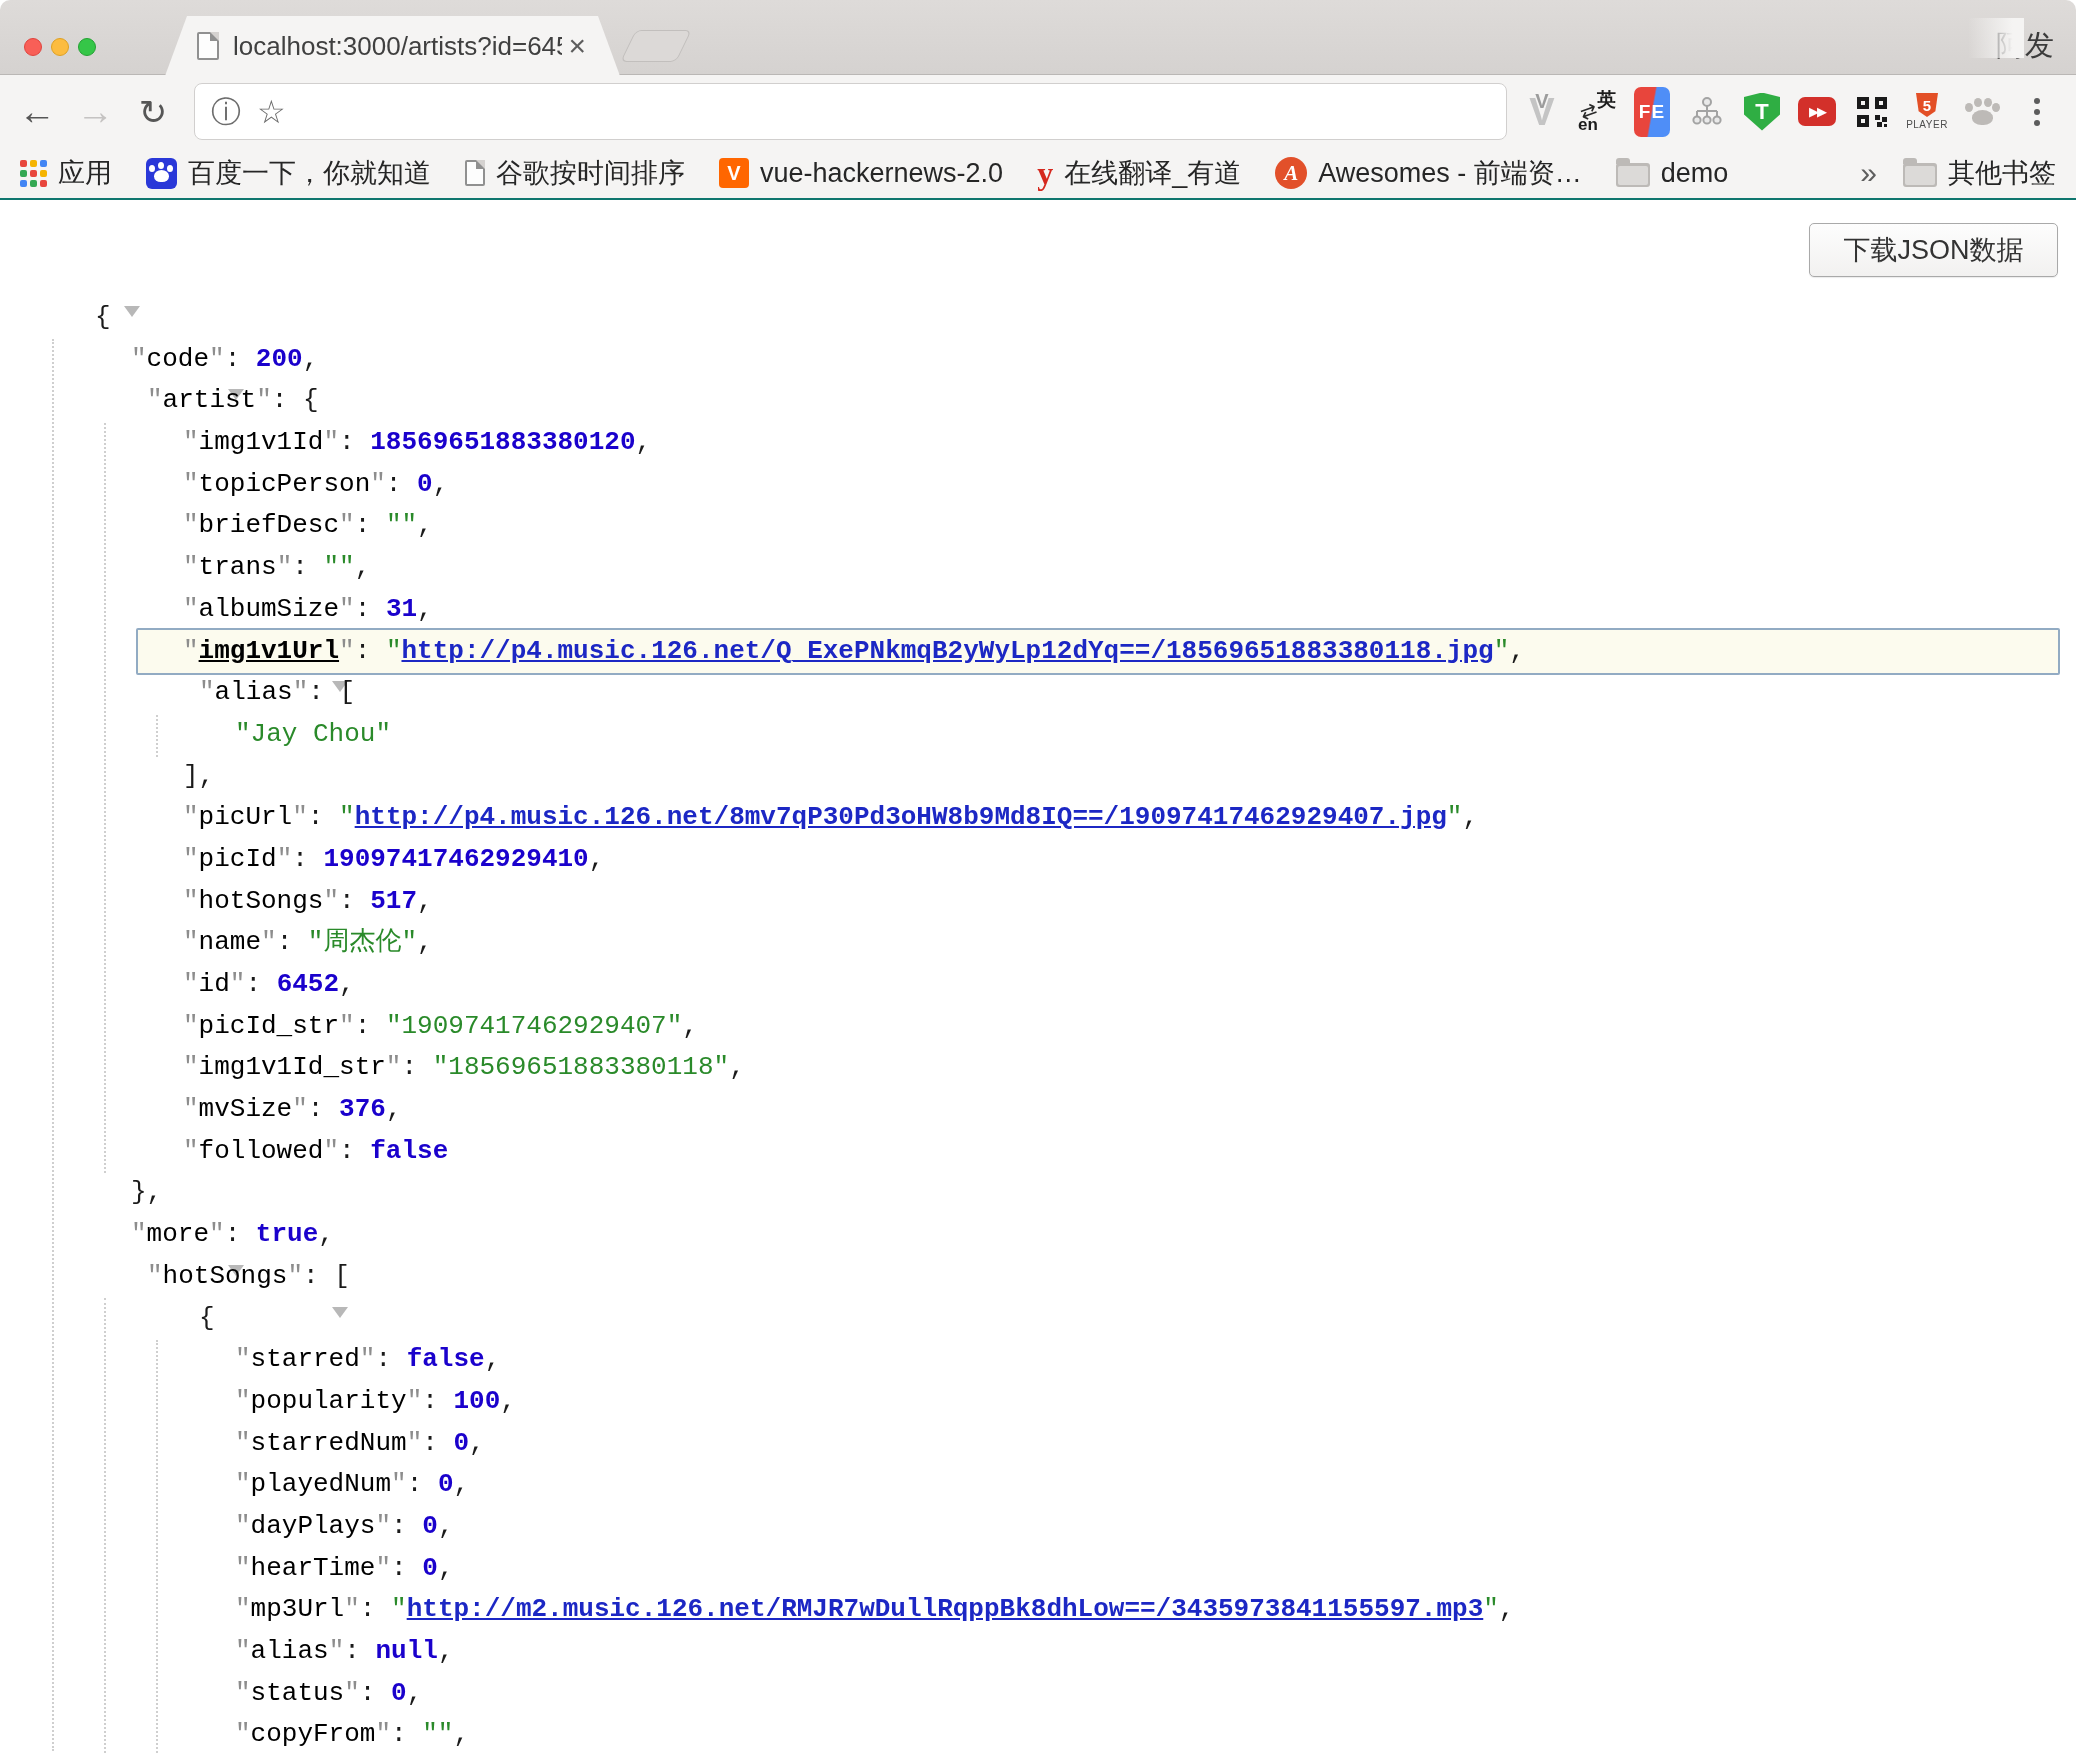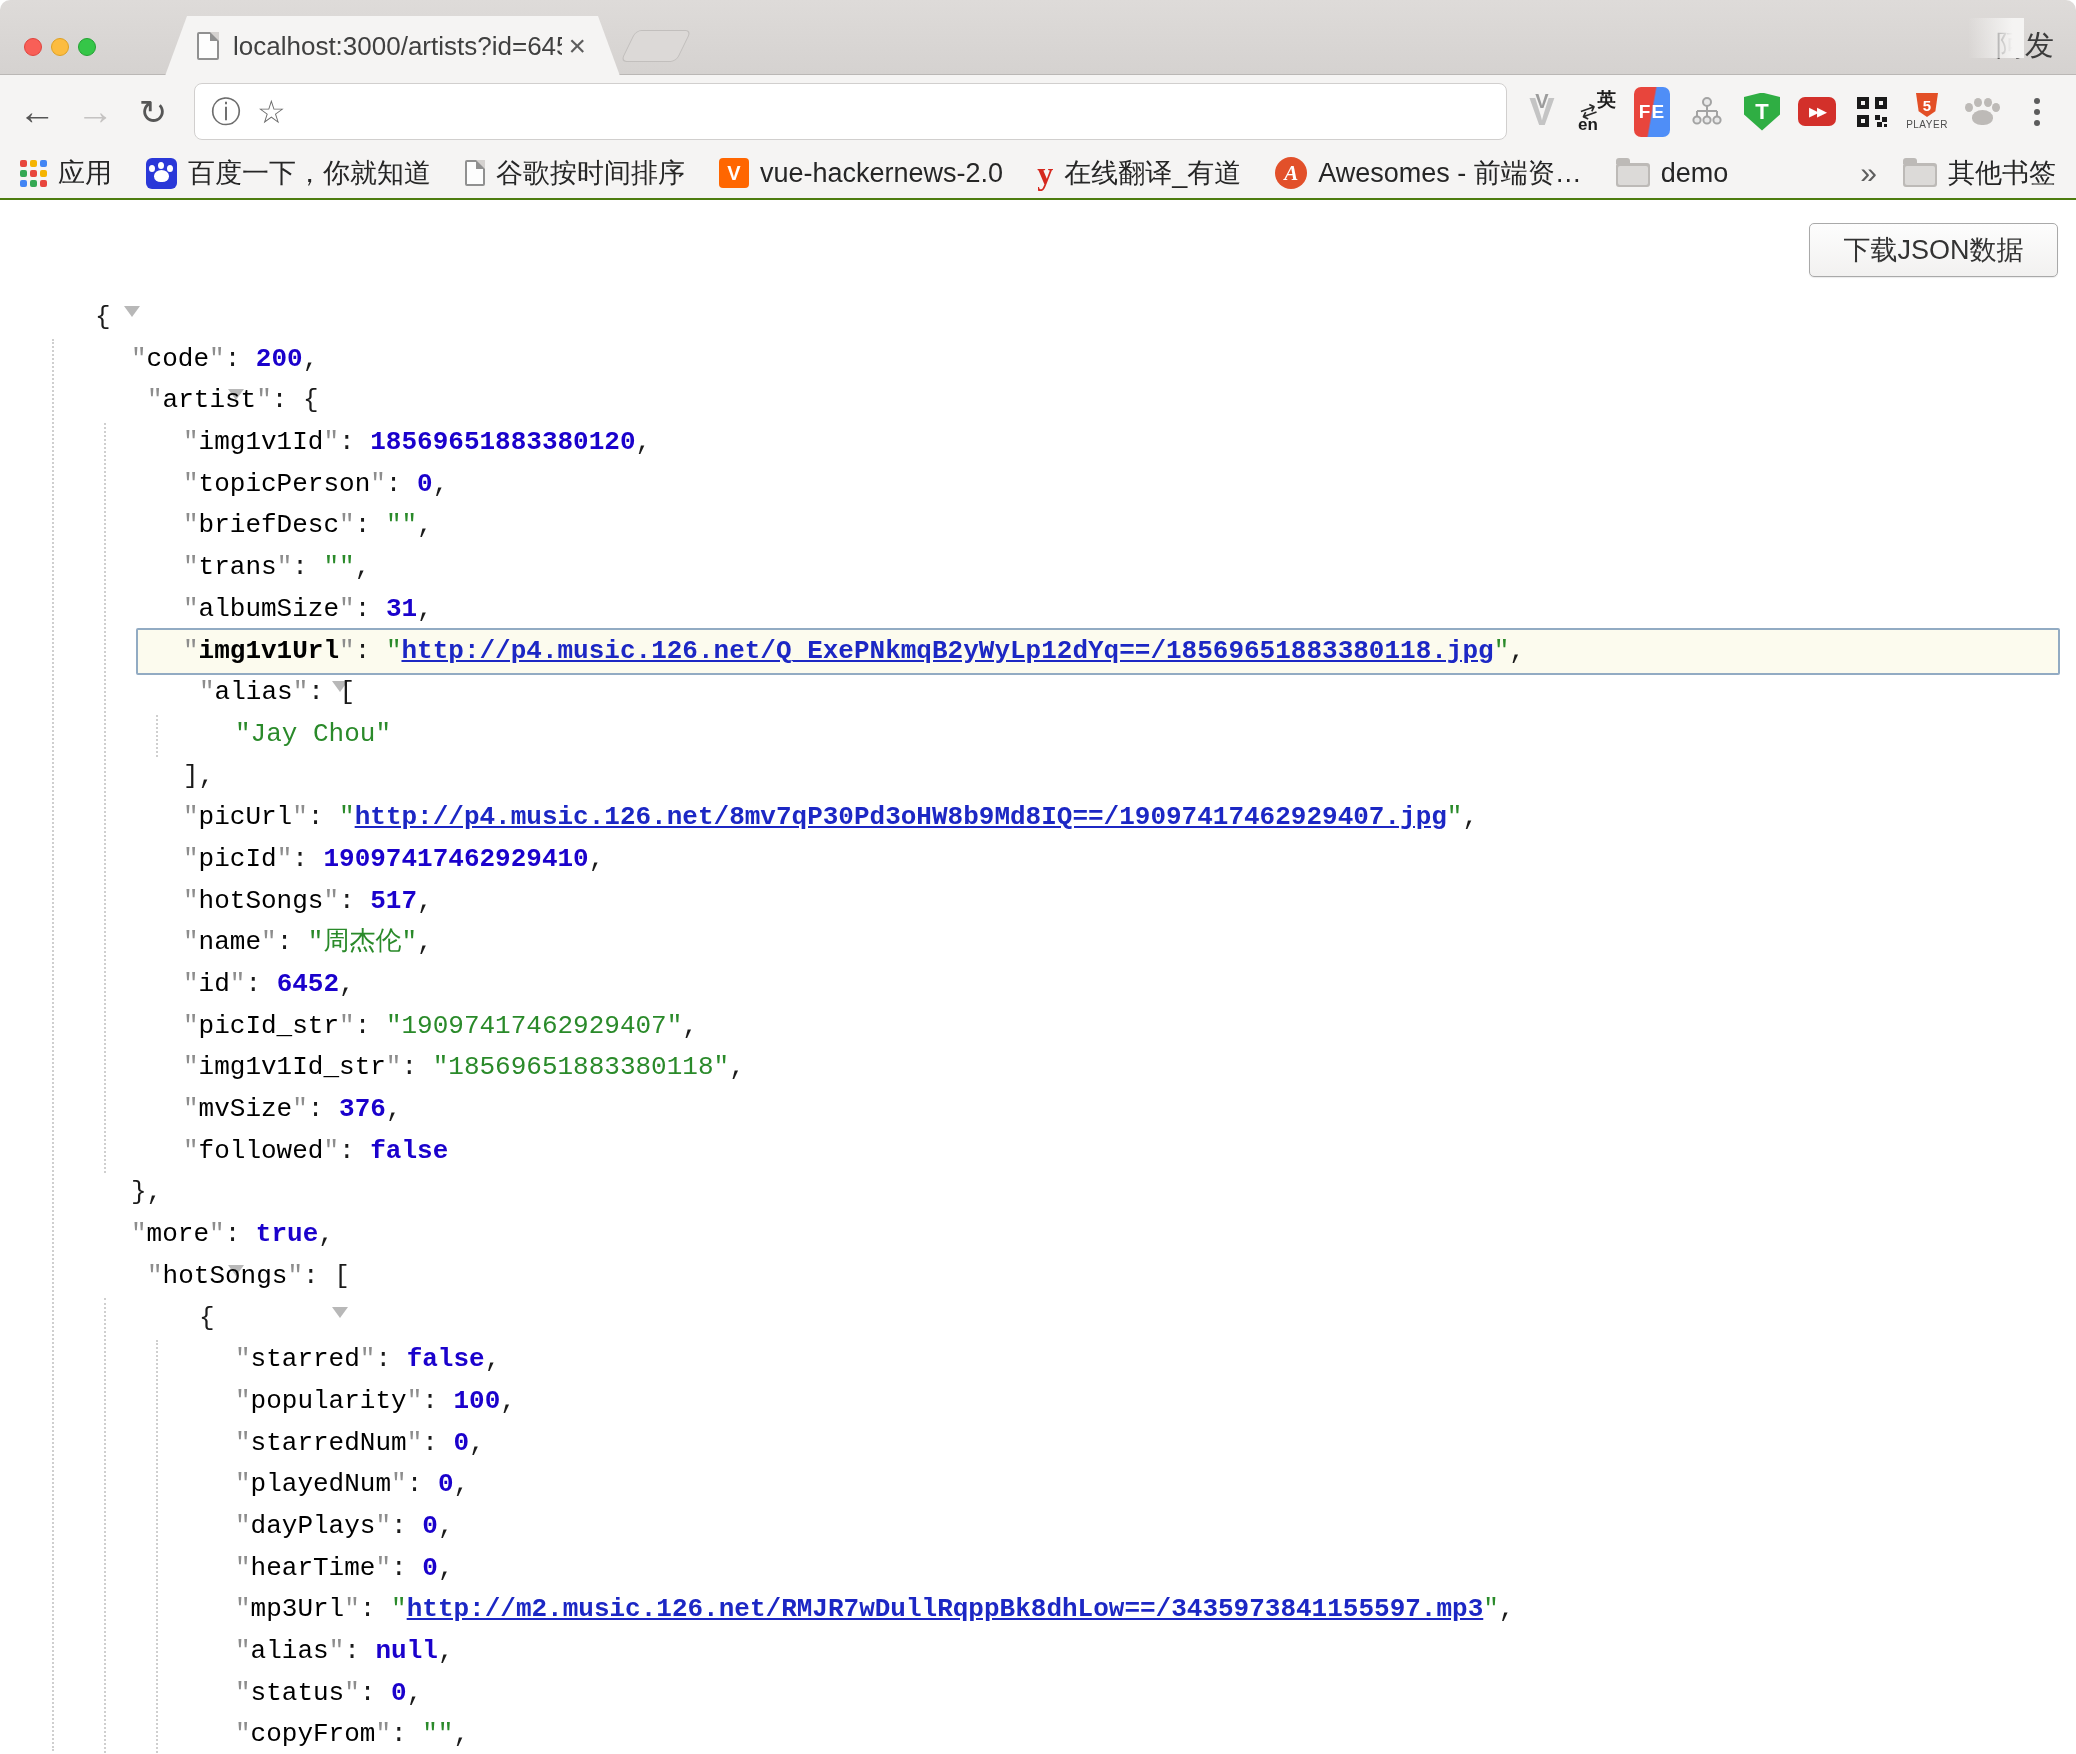--- a/index.html
+++ b/index.html
@@ -63,21 +63,21 @@
   .p5-label { font-size:10px; color:#4d4d4d; letter-spacing:.5px; margin-top:2px; }
 
   .paw-ico { position:relative; width:36px; height:32px; }
   .paw-pad { position:absolute; left:8px; top:14px; width:21px; height:15px; background:#bdbab7; border-radius:50% 50% 45% 45%; }
   .paw-toe { position:absolute; width:8px; height:9px; background:#bdbab7; border-radius:50%; }
 
   .menu-dots { display:flex; flex-direction:column; gap:5px; align-items:center; width:30px; }
   .menu-dots i { width:6px; height:6px; border-radius:50%; background:#5c5c5c; }
 
   
-  .bookmarks { height:52px; background:#f5f4f3; border-bottom:2px solid #4d7c0f; display:flex; align-items:center; padding:0 20px; gap:34px; }
+  .bookmarks { height:52px; background:#f5f4f3; border-bottom:2px solid #0f766e; display:flex; align-items:center; padding:0 20px; gap:34px; }
   .bm-item { display:flex; align-items:center; gap:11px; white-space:nowrap; }
   .bm-label { font-size:27px; color:#262626; }
   .apps-grid { display:grid; grid-template-columns:repeat(3,7px); grid-template-rows:repeat(3,7px); gap:3px; }
   .apps-grid i { border-radius:2px; }
   .baidu-ico { width:31px; height:31px; border-radius:6px; background:#2a38d8; position:relative; }
   .baidu-ico .pp { position:absolute; left:8px; top:12px; width:15px; height:12px; background:#fff; border-radius:50% 50% 45% 45%; }
   .baidu-ico .pt { position:absolute; width:6px; height:7px; background:#fff; border-radius:50%; }
   .vuehn-ico { width:30px; height:30px; border-radius:4px; background:#f60; color:#fff; font-weight:bold; font-size:20px; display:flex; align-items:center; justify-content:center; }
   .yd-ico { color:#d5281e; font-weight:bold; font-size:32px; font-family:"Liberation Serif",serif; line-height:1; }
   .aw-ico { width:32px; height:32px; border-radius:50%; background:#e2502a; color:#fff; font-family:"Liberation Serif",serif; font-style:italic; font-weight:bold; font-size:21px; display:flex; align-items:center; justify-content:center; }
@@ -103,21 +103,21 @@
   .jrow > span { position:relative; z-index:2; }
   .tri { position:absolute; width:0; height:0; border-left:8px solid transparent; border-right:8px solid transparent; border-top:11px solid #b8b8b8; top:15px; z-index:2; }
   .tk-q { color:#8d8d8d; }
   .tk-k { color:#000; }
   .tk-p { color:#1a1a1a; }
   .tk-n { color:#1A01CC; font-weight:bold; }
   .tk-b { color:#1A01CC; font-weight:bold; }
   .tk-s { color:#2a8a2a; }
   .tk-a { color:#1c27c4; font-weight:bold; text-decoration:underline; cursor:pointer; }
   .hl-box { position:absolute; left:136px; right:16px; top:-3px; height:47px; background:#fcfbee; border:2px solid #92abc3; border-radius:2px; z-index:1; }
-  .jrow.hl .tk-k { font-weight:bold; }
+  .jrow.hl .tk-k { font-weight:bold;text-decoration:underline; }
 </style>
 </head>
 <body>
 
 <div class="window">
 
   <div class="tabstrip">
     <div class="traffic">
       <span class="light red"></span>
       <span class="light yellow"></span>

